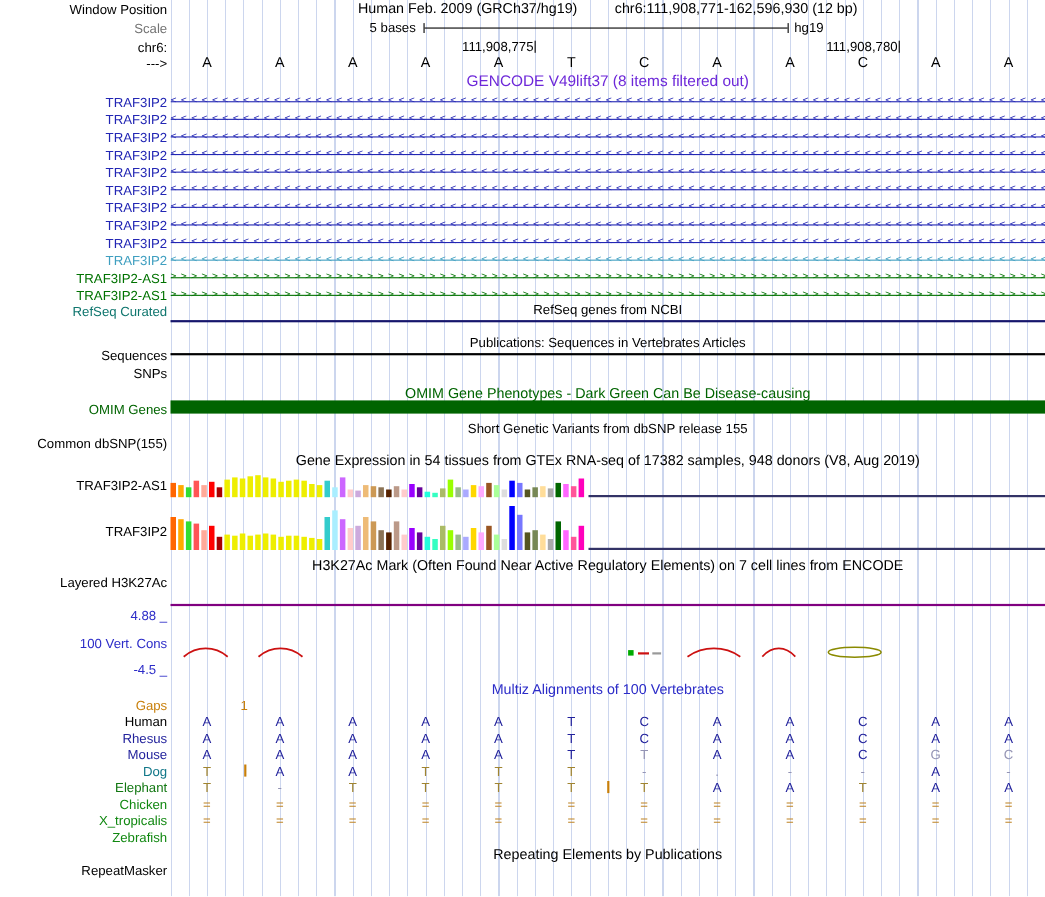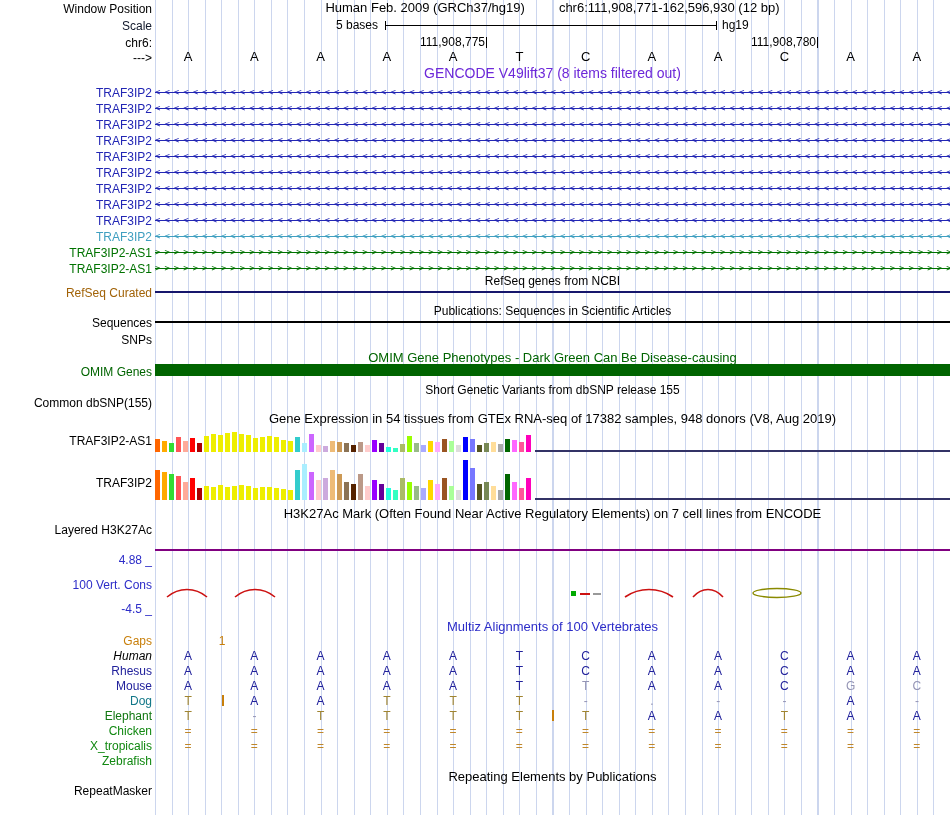--- a/index.html
+++ b/index.html
@@ -41,33 +41,33 @@
   <div class="scalebar" style="left:385px;top:21px;width:330px">
       <div></div>
     </div>
   <span class="abslabel" style="left:722px;top:19px">hg19</span>
 
   <span class="coordtext" style="left:155px;width:330px;top:36px">111,908,775</span>
   <div class="tick" style="left:486px;top:37px"></div>
   <span class="coordtext" style="left:155px;width:661px;top:36px">111,908,780</span>
   <div class="tick" style="left:817px;top:37px"></div>
 <div class="glabel" style="top: 2px; color: rgb(0, 0, 0);">Window Position</div>
-    <div class="glabel" style="top: 19px; color: #0f172a;">Scale</div>
+    <div class="glabel" style="top: 19px; color: #737373;">Scale</div>
     <div class="glabel" style="top: 36px; color: rgb(0, 0, 0);">chr6:</div>
     <div class="glabel" style="top: 51px; color: rgb(0, 0, 0);">---&gt;</div>
-    <div class="glabel" style="top: 286px; color: #a16207; text-align: right;">RefSeq Curated</div>
+    <div class="glabel" style="top: 276px; color: #0f766e; text-align: right;">RefSeq Curated</div>
     <div class="glabel" style="top: 316px; color: rgb(0, 0, 0);">Sequences</div>
     <div class="glabel" style="top: 333px; color: rgb(0, 0, 0);">SNPs</div>
     <div class="glabel" style="top: 365px; color: rgb(0, 100, 0);">OMIM Genes</div>
     <div class="glabel" style="top: 396px; color: rgb(0, 0, 0);">Common dbSNP(155)</div>
     <div class="glabel" style="top: 523px; color: rgb(0, 0, 0);">Layered H3K27Ac</div>
     <div class="glabel" style="top: 784px; color: rgb(0, 0, 0);">RepeatMasker</div>
     <div class="mtitle" style="top: 66px; color: #6d28d9; font-size: 14px;">GENCODE V49lift37 (8 items filtered out)</div>
     <div class="mtitle" style="top: 274px; color: rgb(0, 0, 0); font-size: 12px;">RefSeq genes from NCBI</div>
-    <div class="mtitle" style="top: 304px; color: rgb(0, 0, 0); font-size: 12px;">Publications: Sequences in Scientific Articles</div>
+    <div class="mtitle" style="top: 304px; color: rgb(0, 0, 0); font-size: 12px;">Publications: Sequences in Vertebrates Articles</div>
     <div class="mtitle" style="top: 351px; color: rgb(0, 100, 0); font-size: 13px;">OMIM Gene Phenotypes - Dark Green Can Be Disease-causing</div>
     <div class="mtitle" style="top: 383px; color: rgb(0, 0, 0); font-size: 12px;">Short Genetic Variants from dbSNP release 155</div>
     <div class="mtitle" style="top: 412px; color: rgb(0, 0, 0); font-size: 13px;">Gene Expression in 54 tissues from GTEx RNA-seq of 17382 samples, 948 donors (V8, Aug 2019)</div>
     <div class="mtitle" style="top: 507px; color: rgb(0, 0, 0); font-size: 13px;">H3K27Ac Mark (Often Found Near Active Regulatory Elements) on 7 cell lines from ENCODE</div>
     <div class="mtitle" style="top: 620px; color: rgb(44, 44, 200); font-size: 13px;">Multiz Alignments of 100 Vertebrates</div>
     <div class="mtitle" style="top: 770px; color: rgb(0, 0, 0); font-size: 13px;">Repeating Elements by Publications</div>
     <div class="baseletter" style="left: 155px; width: 66.25px;">A</div>
     <div class="baseletter" style="left: 221.25px; width: 66.25px;">A</div>
     <div class="baseletter" style="left: 287.5px; width: 66.25px;">A</div>
     <div class="baseletter" style="left: 353.75px; width: 66.25px;">A</div>
@@ -267,21 +267,21 @@
       <path d="M80,19 C92,9 108,9 120,19" fill="none" stroke="#cc1111" stroke-width="1.6"></path>
       <rect x="416" y="13" width="5" height="5" fill="#00aa00"></rect>
       <rect x="425" y="15" width="10" height="2" fill="#cc1111"></rect>
       <rect x="438" y="15" width="8" height="2" fill="#999999"></rect>
       <path d="M470,19 C484.4,9 503.6,9 518,19" fill="none" stroke="#cc1111" stroke-width="1.6"></path>
       <path d="M538,19 C547,9 559,9 568,19" fill="none" stroke="#cc1111" stroke-width="1.6"></path>
       <ellipse cx="622" cy="15" rx="24" ry="4.5" fill="none" stroke="#8a8a00" stroke-width="1.4"></ellipse>
     </svg>
     <div class="glabel" style="top: 634px; color: rgb(200, 127, 10);">Gaps</div>
     <div class="mzcell" style="color: rgb(200, 127, 10); left: 222px; top: 634px;">1</div>
-    <div class="glabel" style="top: 649px; color: rgb(0, 0, 0); font-style: italic;">Human</div>
+    <div class="glabel" style="top: 649px; color: rgb(0, 0, 0);">Human</div>
     <div class="mzcell" style="color: rgb(34, 34, 156); left: 188.125px; top: 649px;">A</div>
     <div class="mzcell" style="color: rgb(34, 34, 156); left: 254.375px; top: 649px;">A</div>
     <div class="mzcell" style="color: rgb(34, 34, 156); left: 320.625px; top: 649px;">A</div>
     <div class="mzcell" style="color: rgb(34, 34, 156); left: 386.875px; top: 649px;">A</div>
     <div class="mzcell" style="color: rgb(34, 34, 156); left: 453.125px; top: 649px;">A</div>
     <div class="mzcell" style="color: rgb(34, 34, 156); left: 519.375px; top: 649px;">T</div>
     <div class="mzcell" style="color: rgb(34, 34, 156); left: 585.625px; top: 649px;">C</div>
     <div class="mzcell" style="color: rgb(34, 34, 156); left: 651.875px; top: 649px;">A</div>
     <div class="mzcell" style="color: rgb(34, 34, 156); left: 718.125px; top: 649px;">A</div>
     <div class="mzcell" style="color: rgb(34, 34, 156); left: 784.375px; top: 649px;">C</div>

